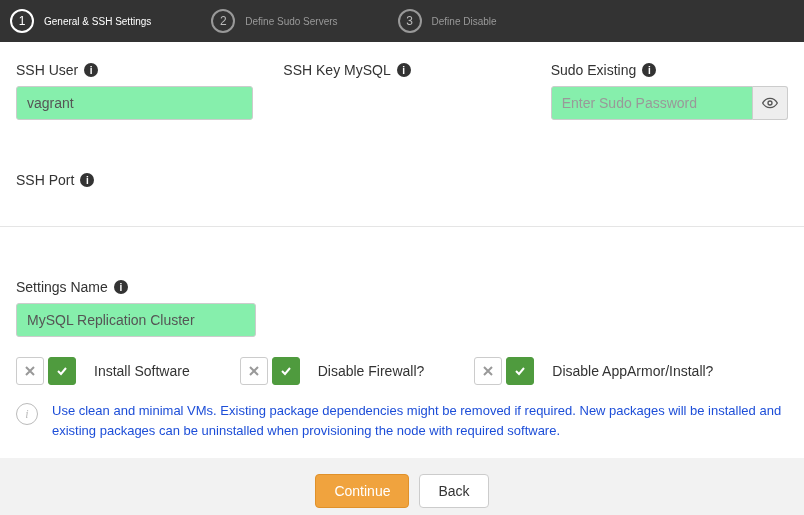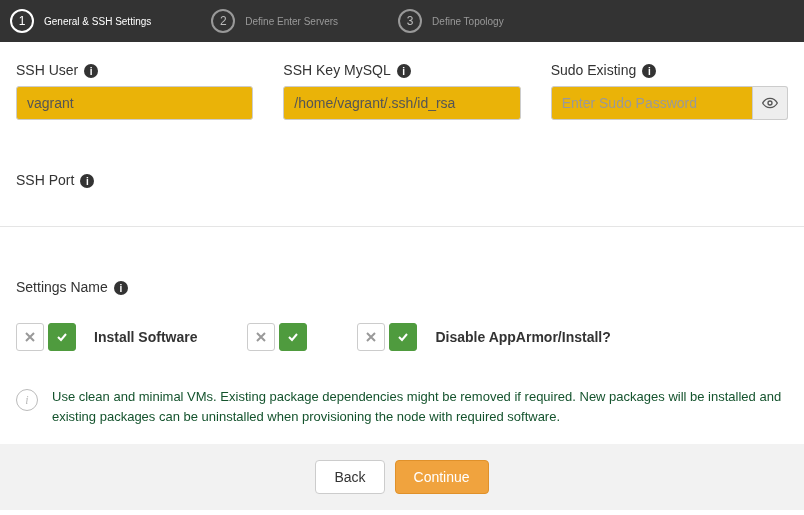--- a/index.html
+++ b/index.html
@@ -9,83 +9,82 @@
   .step { display: flex; align-items: center; gap: 10px; margin-right: 60px; }
   .step-circle { width: 24px; height: 24px; border-radius: 50%; border: 2px solid #999; display: flex; align-items: center; justify-content: center; font-size: 12px; color: #bbb; }
   .step.active .step-circle { border-color: #fff; color: #fff; }
   .step-label { font-size: 10px; color: #999; }
   .step.active .step-label { color: #fff; font-weight: 500; }
 
   .form-area { padding: 20px 16px 10px 16px; }
   .row { display: flex; gap: 30px; margin-bottom: 20px; }
   .col { flex: 1; min-width: 0; }
   .col-narrow { width: 240px; margin-top: 32px; }
-  .field-label { display: flex; align-items: flex-end; gap: 6px; font-size: 14px; color: #333; margin-bottom: 8px; }
+  .field-label { display: flex; align-items: center; gap: 6px; font-size: 14px; color: #333; margin-bottom: 8px; }
   .info-icon { width: 14px; height: 14px; border-radius: 50%; background: #333; color: #fff; font-size: 10px; font-weight: bold; display: inline-flex; align-items: center; justify-content: center; font-style: normal; }
-  input[type=text], input[type=password] { width: 100%; height: 34px; border: 1px solid #ccc; border-radius: 3px; padding: 0 10px; font-size: 14px; color: #555; background: #eab308; }
+  input[type=text], input[type=password] { width: 100%; height: 34px; border: 1px solid #ccc; border-radius: 3px; padding: 0 10px; font-size: 14px; color: #555; background: #86efac; }
   input::placeholder { color: #999; }
 
   .pw-group { display: flex; }
   .pw-group input { border-top-right-radius: 0; border-bottom-right-radius: 0; }
   .eye-btn { width: 42px; height: 34px; border: 1px solid #ccc; border-left: none; border-radius: 0 3px 3px 0; background: #eeeeee; display: flex; align-items: center; justify-content: center; cursor: pointer; }
 
   .divider { border-top: 1px solid #e5e5e5; margin: 0 0 20px 0; }
 
-  .toggle-row { display: flex; gap: 50px; align-items: center; margin-bottom: 20px; padding: 0 0; font-weight: bold; }
+  .toggle-row { display: flex; gap: 50px; align-items: center; padding: 0 0; }
   .toggle-group { display: flex; align-items: center; gap: 18px; }
   .toggle-btns { display: flex; gap: 4px; }
   .tbtn { width: 28px; height: 28px; border: 1px solid #ccc; border-radius: 3px; display: flex; align-items: center; justify-content: center; font-size: 13px; cursor: pointer; background: #fff; color: #999; }
   .tbtn.on { background: #4f9b3e; border-color: #4f9b3e; color: #fff; }
   .toggle-label { font-size: 14px; color: #333; }
 
   .note-box { display: flex; gap: 14px; padding: 6px 16px 18px 16px; align-items: flex-start; }
   .note-icon { width: 22px; height: 22px; border: 1px solid #bbb; border-radius: 50%; display: flex; align-items: center; justify-content: center; color: #bbb; font-family: Georgia, serif; font-style: italic; font-size: 12px; margin-top: 2px; flex-shrink: 0; }
-  .note-text { font-size: 13px; color: #14532d; line-height: 1.5; }
+  .note-text { font-size: 13px; color: #1d4ed8; line-height: 1.5; }
 
   .footer { background: #f2f2f2; padding: 16px; display: flex; justify-content: center; gap: 10px; }
   .btn { height: 34px; padding: 0 18px; border-radius: 4px; font-size: 14px; cursor: pointer; border: 1px solid transparent; }
   .btn-back { background: #fff; border: 1px solid #ccc; color: #333; }
   .btn-continue { background: #f0a33e; color: #fff; border: 1px solid #e0912a; }
 
   svg { display: block; }
 </style>
 </head>
 <body>
 
 <div class="step-bar">
   <div class="step active">
     <span class="step-circle">1</span>
     <span class="step-label">General &amp; SSH Settings</span>
   </div>
   <div class="step">
     <span class="step-circle">2</span>
-    <span class="step-label">Define Enter Servers</span>
+    <span class="step-label">Define Sudo Servers</span>
   </div>
   <div class="step">
     <span class="step-circle">3</span>
-    <span class="step-label">Define Topology</span>
+    <span class="step-label">Define Disable</span>
   </div>
 </div>
 
 <div class="form-area">
 
   <div class="row">
     <div class="col">
       <div class="field-label">
         <span>SSH User</span>
         <span class="info-icon">i</span>
       </div>
       <input type="text" value="vagrant" style="">
     </div>
     <div class="col">
       <div class="field-label">
         <span>SSH Key MySQL</span>
         <span class="info-icon">i</span>
       </div>
-      <input type="text" value="/home/vagrant/.ssh/id_rsa" style="">
     </div>
     <div class="col">
       <div class="field-label">
         <span>Sudo Existing</span>
         <span class="info-icon">i</span>
       </div>
       <div class="pw-group">
         <input type="password" placeholder="Enter Sudo Password" style="">
         <div class="eye-btn">
           <svg width="16" height="16" viewBox="0 0 24 24" fill="none" stroke="#555" stroke-width="2">
@@ -110,20 +109,21 @@
 
 <div class="divider"></div>
 
 <div class="form-area" style="padding-top:0">
   <div class="row">
     <div class="col-narrow">
       <div class="field-label">
         <span>Settings Name</span>
         <span class="info-icon">i</span>
       </div>
+      <input type="text" value="MySQL Replication Cluster" style="">
     </div>
   </div>
 
   <div class="toggle-row">
     <div class="toggle-group">
       <div class="toggle-btns">
         <div class="tbtn">
           <svg width="10" height="10" viewBox="0 0 10 10">
               <path d="M1 1 L9 9 M9 1 L1 9" stroke="#999" stroke-width="2"></path>
             </svg>
@@ -143,20 +143,21 @@
           <svg width="10" height="10" viewBox="0 0 10 10">
               <path d="M1 1 L9 9 M9 1 L1 9" stroke="#999" stroke-width="2"></path>
             </svg>
         </div>
         <div class="tbtn on">
           <svg width="12" height="12" viewBox="0 0 12 12">
               <path d="M2 6 L5 9 L10 3" stroke="#fff" stroke-width="2" fill="none"></path>
             </svg>
         </div>
       </div>
+      <span class="toggle-label">Disable Firewall?</span>
     </div>
 
     <div class="toggle-group">
       <div class="toggle-btns">
         <div class="tbtn">
           <svg width="10" height="10" viewBox="0 0 10 10">
               <path d="M1 1 L9 9 M9 1 L1 9" stroke="#999" stroke-width="2"></path>
             </svg>
         </div>
         <div class="tbtn on">
@@ -170,15 +171,15 @@
   </div>
 
 </div>
 
 <div class="note-box">
   <div class="note-icon">i</div>
   <div class="note-text">Use clean and minimal VMs. Existing package dependencies might be removed if required. New packages will be installed and existing packages can be uninstalled when provisioning the node with required software.</div>
 </div>
 
 <div class="footer">
+  <button class="btn btn-continue">Continue</button>
   <button class="btn btn-back">Back</button>
-  <button class="btn btn-continue">Continue</button>
 </div>
 
 </body></html>

